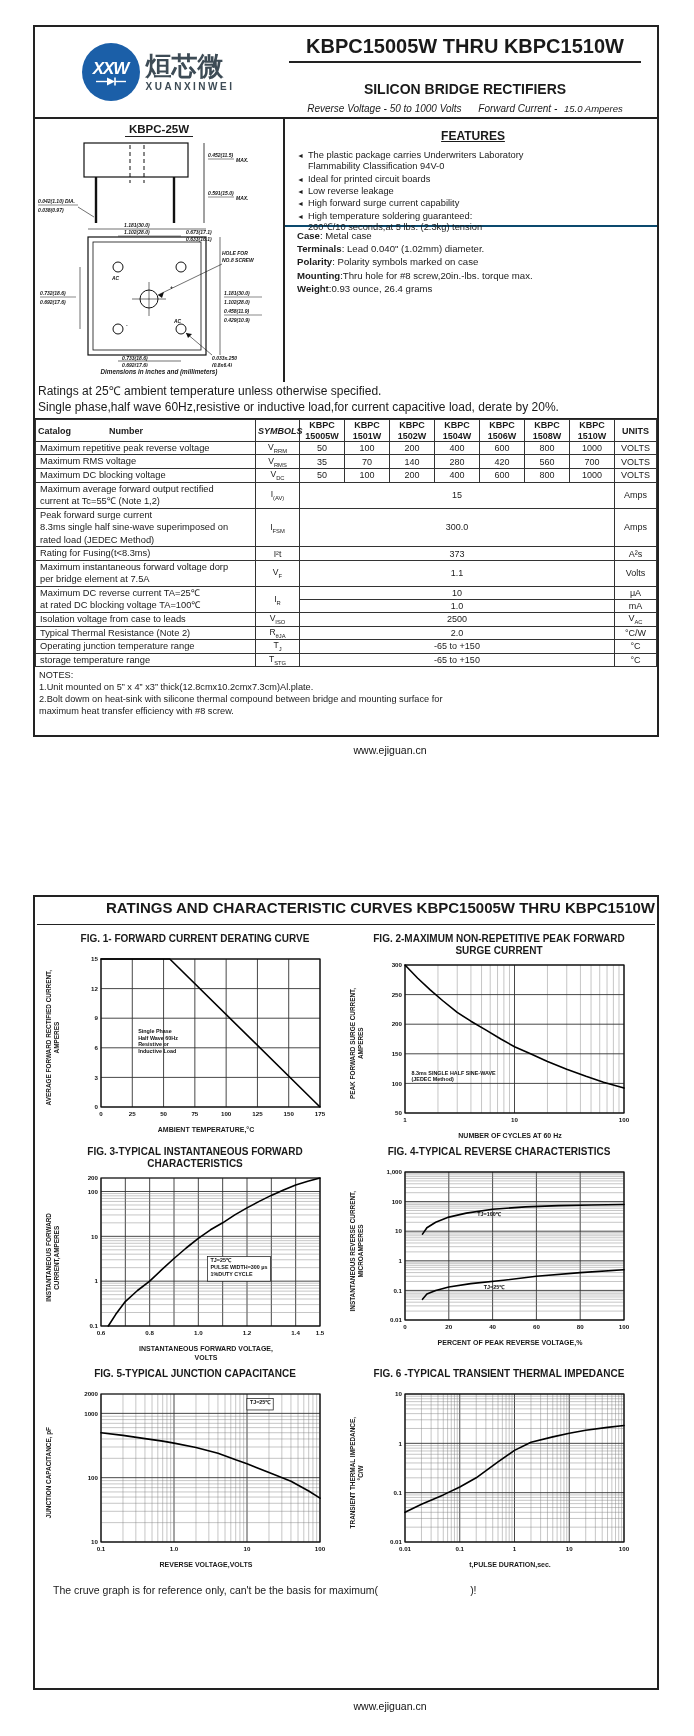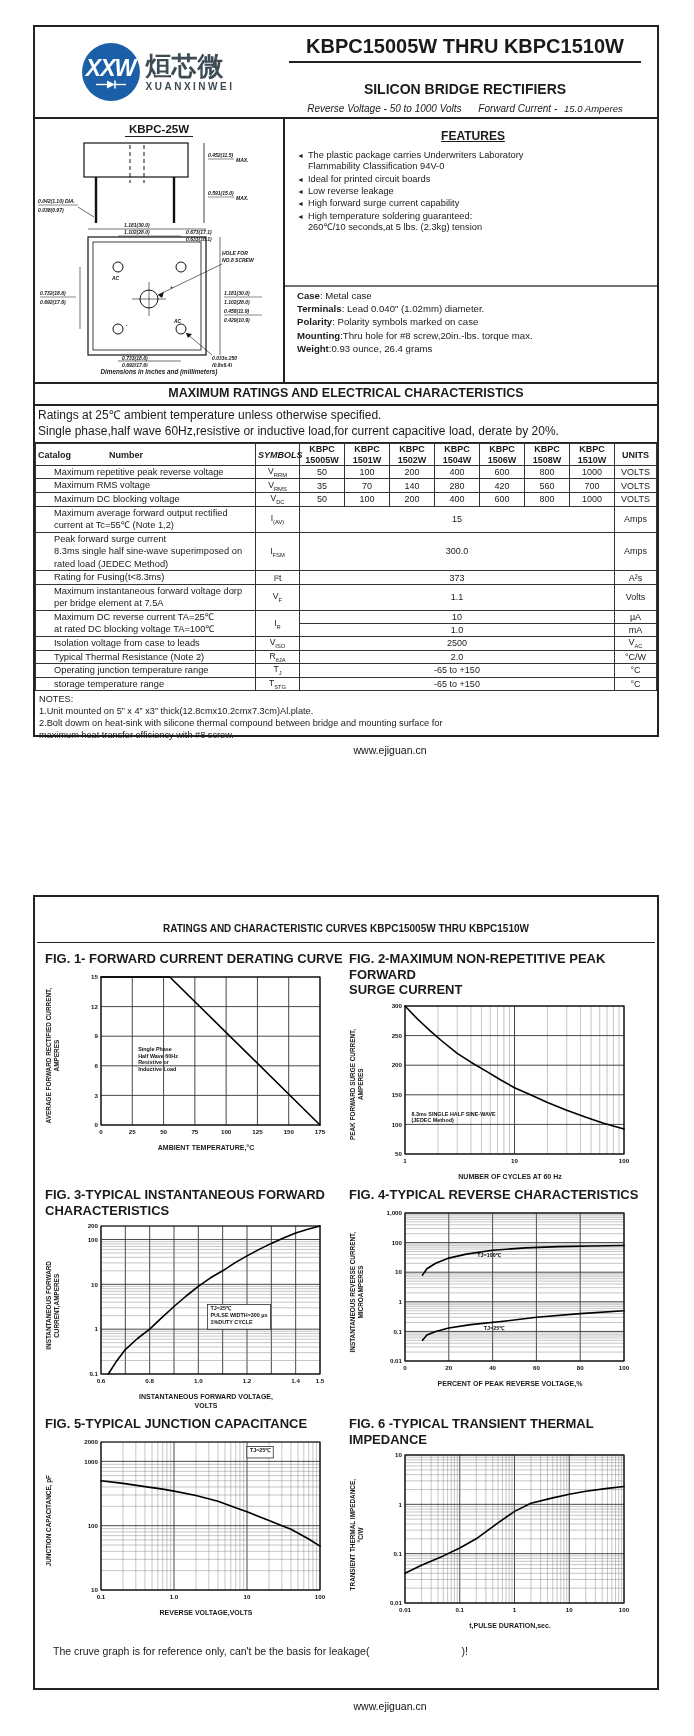--- a/index.html
+++ b/index.html
@@ -4,73 +4,73 @@
 <style>
   html,body{margin:0;padding:0;background:#fff;}
   body{width:694px;height:1736px;position:relative;font-family:"Liberation Sans",sans-serif;color:#1a1a1a;-webkit-font-smoothing:antialiased;}
   .sheet{position:absolute;left:33px;width:626px;border:2px solid #222;background:#fff;box-sizing:border-box;}
   #sheet1{top:25px;height:712px;}
   #sheet2{top:895px;height:795px;}
   
   .p1-header{height:90px;border-bottom:2px solid #222;display:flex;}
   .logo-block{width:246px;display:flex;align-items:center;justify-content:center;gap:6px;}
   .logo-circle{width:58px;height:58px;border-radius:50%;background:#1b5fa8;display:flex;flex-direction:column;align-items:center;justify-content:center;color:#fff;}
-  .logo-mono{font-weight:bold;font-size:23px;letter-spacing:-1px;font-style:italic;text-align:center;}
+  .logo-mono{font-weight:bold;font-size:17px;letter-spacing:-1px;font-style:italic;text-align:center;}
   .logo-diode{margin-top:-2px;}
   .logo-txt .cn{font-size:26px;font-weight:bold;color:#3d4b55;line-height:1;}
   .logo-txt .rom{font-size:10px;font-weight:bold;letter-spacing:2.5px;color:#3d4b55;margin-top:2px;}
   .title-block{flex:1;padding:6px 10px 0 2px;text-align:center;}
   .doc-title{font-size:20px;font-weight:bold;border-bottom:2px solid #222;padding-bottom:3px;margin:2px 6px 4px 6px;}
   .doc-sub{font-size:14px;font-weight:bold;margin-top:18px;}
   .tagline{font-size:10px;font-style:italic;margin-top:6px;white-space:nowrap;}
   .tagline .t2{margin-left:14px;}
   .tagline .t3{margin-left:4px;font-size:9.5px;}
   
   .p1-cols{display:flex;height:263px;}
   .pkg-col{width:250px;border-right:2px solid #222;box-sizing:border-box;text-align:center;}
   .pkg-name{display:inline-block;font-size:11.5px;font-weight:bold;border-bottom:1.5px solid #222;margin-top:4px;padding:0 4px 1px 4px;}
   .pkg-col svg{display:block;margin:0 auto;}
   .pkg-cap{font-size:6.3px;font-style:italic;font-weight:bold;margin-top:1px;}
   .pkg-col svg text{font-family:"Liberation Sans",sans-serif;font-style:italic;font-weight:bold;font-size:5px;fill:#111;}
   .right-col{flex:1;display:flex;flex-direction:column;}
-  .features-box{height:168px;border-bottom:2px solid #737373;box-sizing:border-box;padding:4px 8px 0 12px;}
+  .features-box{height:108px;border-bottom:2px solid #0c4a6e;box-sizing:border-box;padding:4px 8px 0 12px;}
   .box-h{text-align:center;font-size:12px;font-weight:bold;text-decoration:underline;margin:6px 0 7px 0;}
   .feat-list{list-style:none;margin:0;padding:0;font-size:9.3px;line-height:1.22;}
   .feat-list li{display:flex;gap:4px;margin-bottom:1px;}
   .feat-list .blt{font-size:7px;line-height:11px;flex:none;}
   .feat-list .ftx{white-space:pre-line;}
   .mech-box{flex:1;padding:2px 8px 0 12px;}
   .mech-line{font-size:9.6px;line-height:1.38;}
   .mech-line b{font-weight:bold;}
   
   .band{border-bottom:2px solid #222;text-align:center;font-weight:bold;font-size:12.5px;line-height:19px;height:20px;}
   .conds{border-bottom:1.5px solid #222;font-size:12px;line-height:1.3;padding:2px 0 3px 3px;}
   table.ratings{width:100%;border-collapse:collapse;table-layout:fixed;}
   table.ratings td,table.ratings th{border:1px solid #333;font-size:9px;padding:0 2px;vertical-align:middle;}
-  table.ratings .lab{text-align:left;font-size:9.3px;white-space:pre-line;line-height:1.35;padding-left:18px;}
+  table.ratings .lab{text-align:left;font-size:9.3px;white-space:pre-line;line-height:1.35;padding-left:4px;}
   table.ratings .sym{text-align:center;font-size:8.6px;}
   table.ratings .val,table.ratings .unit{text-align:center;}
   table.ratings th{font-weight:bold;}
   th.part{font-size:6.8px;line-height:1.15;white-space:pre-line;}
   th.symh{font-style:italic;font-size:7.5px;}
   th.unih{font-size:9px;}
   th.cath{text-align:left;font-size:10px;padding-left:4px;}
   th.cath .num{margin-left:38px;}
   sub{font-size:5.8px;}
   .notes{font-size:9.2px;line-height:1.3;padding:3px 0 0 4px;}
   .notes .nh{font-weight:normal;}
   .notes .ni{white-space:pre-line;}
   .site-footer{position:absolute;left:1px;width:100%;text-align:center;font-size:10.5px;color:#111;padding-left:42px;}
   #footer1{top:744px;}
   #footer2{top:1700px;}
   
-  .p2-title{text-align:center;font-weight:bold;font-size:10px;padding-top:26px;padding-bottom:8px;border-bottom:1.5px solid #222;margin:0 2px;}
+  .p2-title{text-align:right;font-weight:bold;font-size:15px;padding-top:2px;padding-bottom:8px;border-bottom:1.5px solid #222;margin:0 2px;}
   #figs{display:grid;grid-template-columns:1fr 1fr;padding:8px 4px 0 10px;row-gap:6px;}
   .fig{width:300px;}
-  .fig-title{text-align:left;font-size:13px;font-weight:bold;white-space:pre-line;line-height:1.2;min-height:18px;margin-bottom:1px;}
+  .fig-title{text-align:center;font-size:10px;font-weight:bold;white-space:pre-line;line-height:1.2;min-height:18px;margin-bottom:1px;}
   .plotrow{display:flex;align-items:center;}
   .ylab{writing-mode:vertical-rl;transform:rotate(180deg);font-size:6.4px;font-weight:bold;white-space:pre-line;text-align:center;line-height:1.25;width:22px;flex:none;}
   .fig svg{flex:none;}
   .xlab{text-align:center;font-size:7px;font-weight:bold;white-space:pre-line;margin-top:2px;margin-left:22px;line-height:1.2;}
   .fig svg text{font-family:"Liberation Sans",sans-serif;fill:#111;}
   .disclaimer{font-size:10.5px;margin:14px 0 0 18px;}
   .disclaimer .gap{display:inline-block;width:92px;}
 </style>
 </head>
 <body>
@@ -210,21 +210,20 @@
             <div class="mech-line"><b>Case</b><span>: Metal case</span></div>
             <div class="mech-line"><b>Terminals</b><span>: Lead 0.040"  (1.02mm) diameter.</span></div>
             <div class="mech-line"><b>Polarity</b><span>: Polarity symbols marked on case</span></div>
             <div class="mech-line"><b>Mounting</b><span>:Thru hole for #8 screw,20in.-lbs. torque max.</span></div>
             <div class="mech-line"><b>Weight</b><span>:0.93 ounce, 26.4 grams</span></div>
           </div>
       </div>
     </div>
   </div>
 
-  <div class="band" style="border-top:2px solid #222;">MAXIMUM RATINGS AND ELECTRICAL CHARACTERISTICS</div>
   <div class="conds">
     <div>Ratings at 25℃ ambient temperature unless otherwise specified.</div>
     <div>Single phase,half wave 60Hz,resistive or inductive load,for current capacitive load, derate by 20%.</div>
   </div>
   <table class="ratings">
     <colgroup>
       <col style="width:220px">
         <col style="width:44px">
       <col style="width:45px">
         <col style="width:45px">
@@ -760,16 +759,16 @@
             <text x="31" y="157.2" text-anchor="end" font-size="6.2" font-weight="bold">0.01</text>
             <text x="31" y="107.86666666666667" text-anchor="end" font-size="6.2" font-weight="bold">0.1</text>
             <text x="31" y="58.533333333333346" text-anchor="end" font-size="6.2" font-weight="bold">1</text>
             <text x="31" y="9.2" text-anchor="end" font-size="6.2" font-weight="bold">10</text>
           </svg>
         </div>
         <div class="xlab">t,PULSE DURATION,sec.</div>
       </div>
     </div>
   <div class="disclaimer">
-    <span>The cruve graph is for reference only, can't be the basis for leakage(</span><span class="gap"></span><span>)!</span>
+    <span>The cruve graph is for reference only, can't be the basis for maximum(</span><span class="gap"></span><span>)!</span>
   </div>
 </div>
 <div class="site-footer" id="footer2">www.ejiguan.cn</div>
 
 </body></html>

